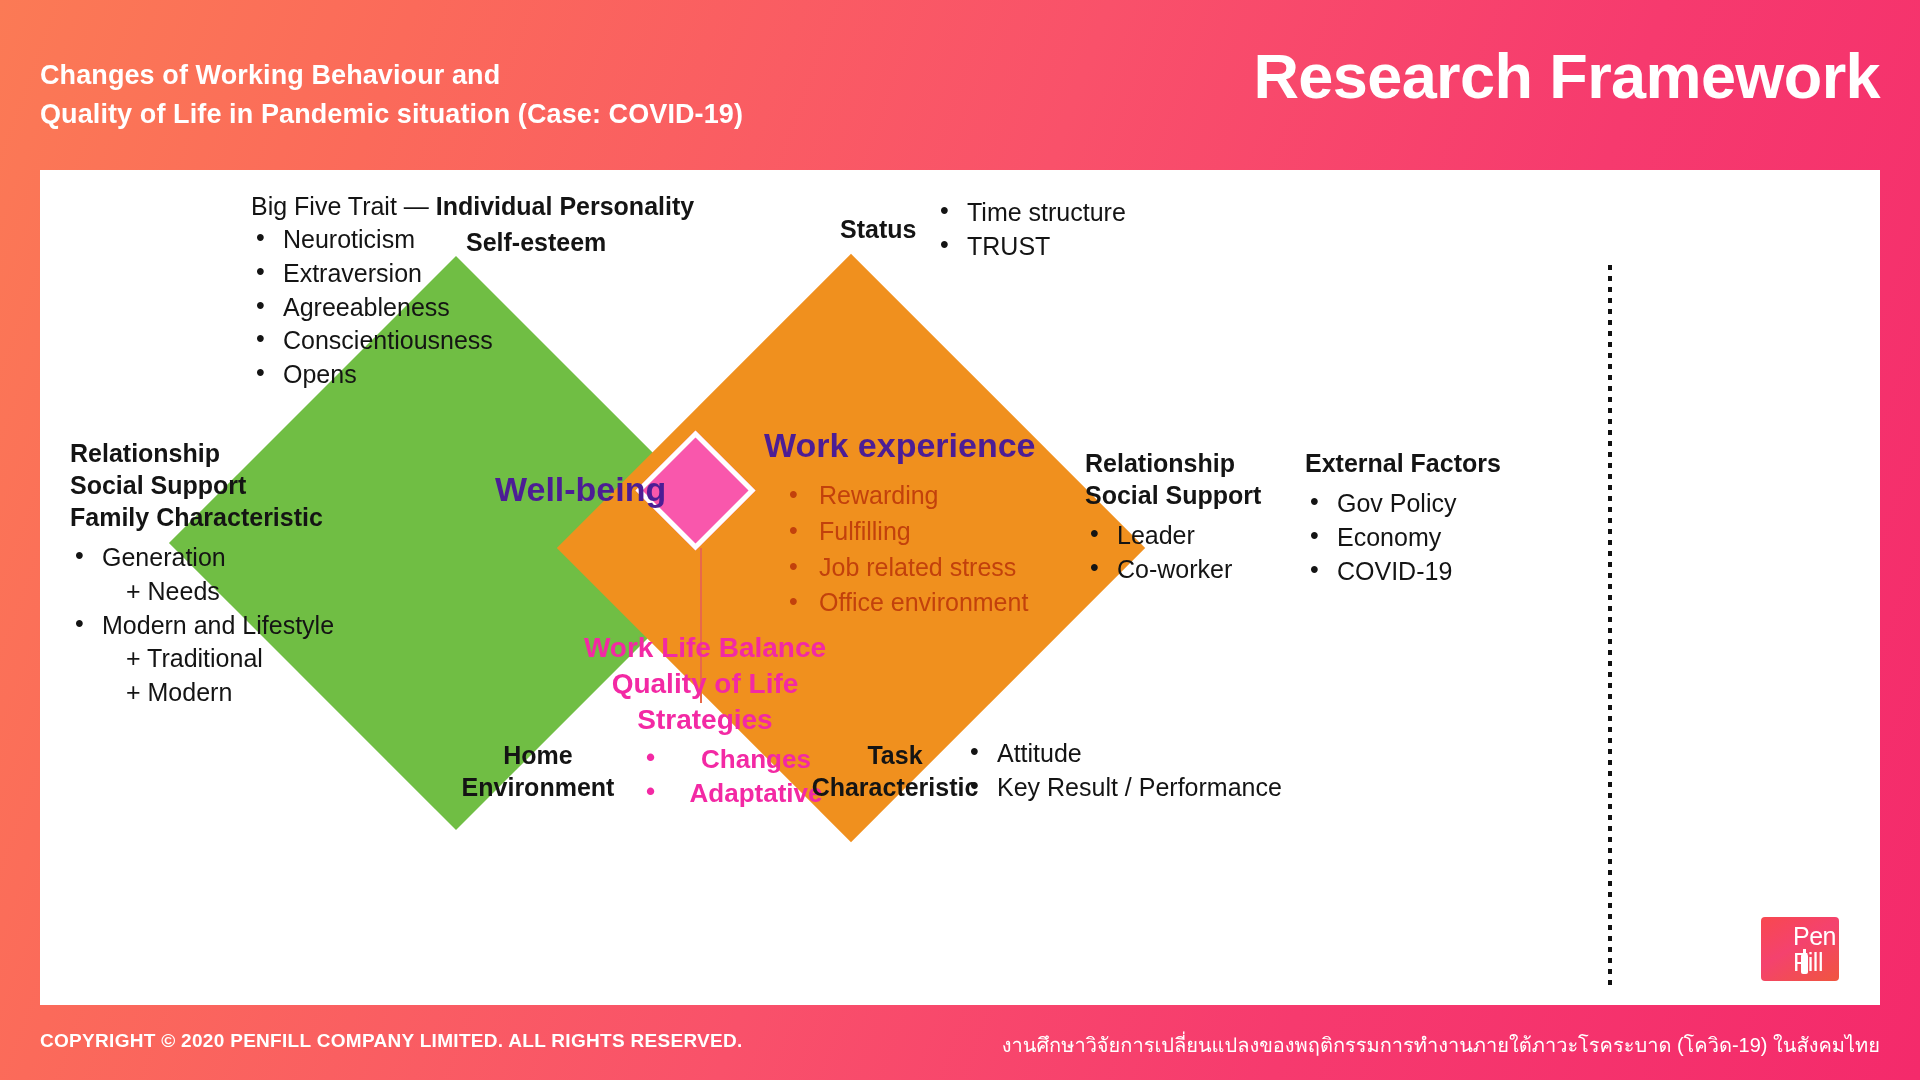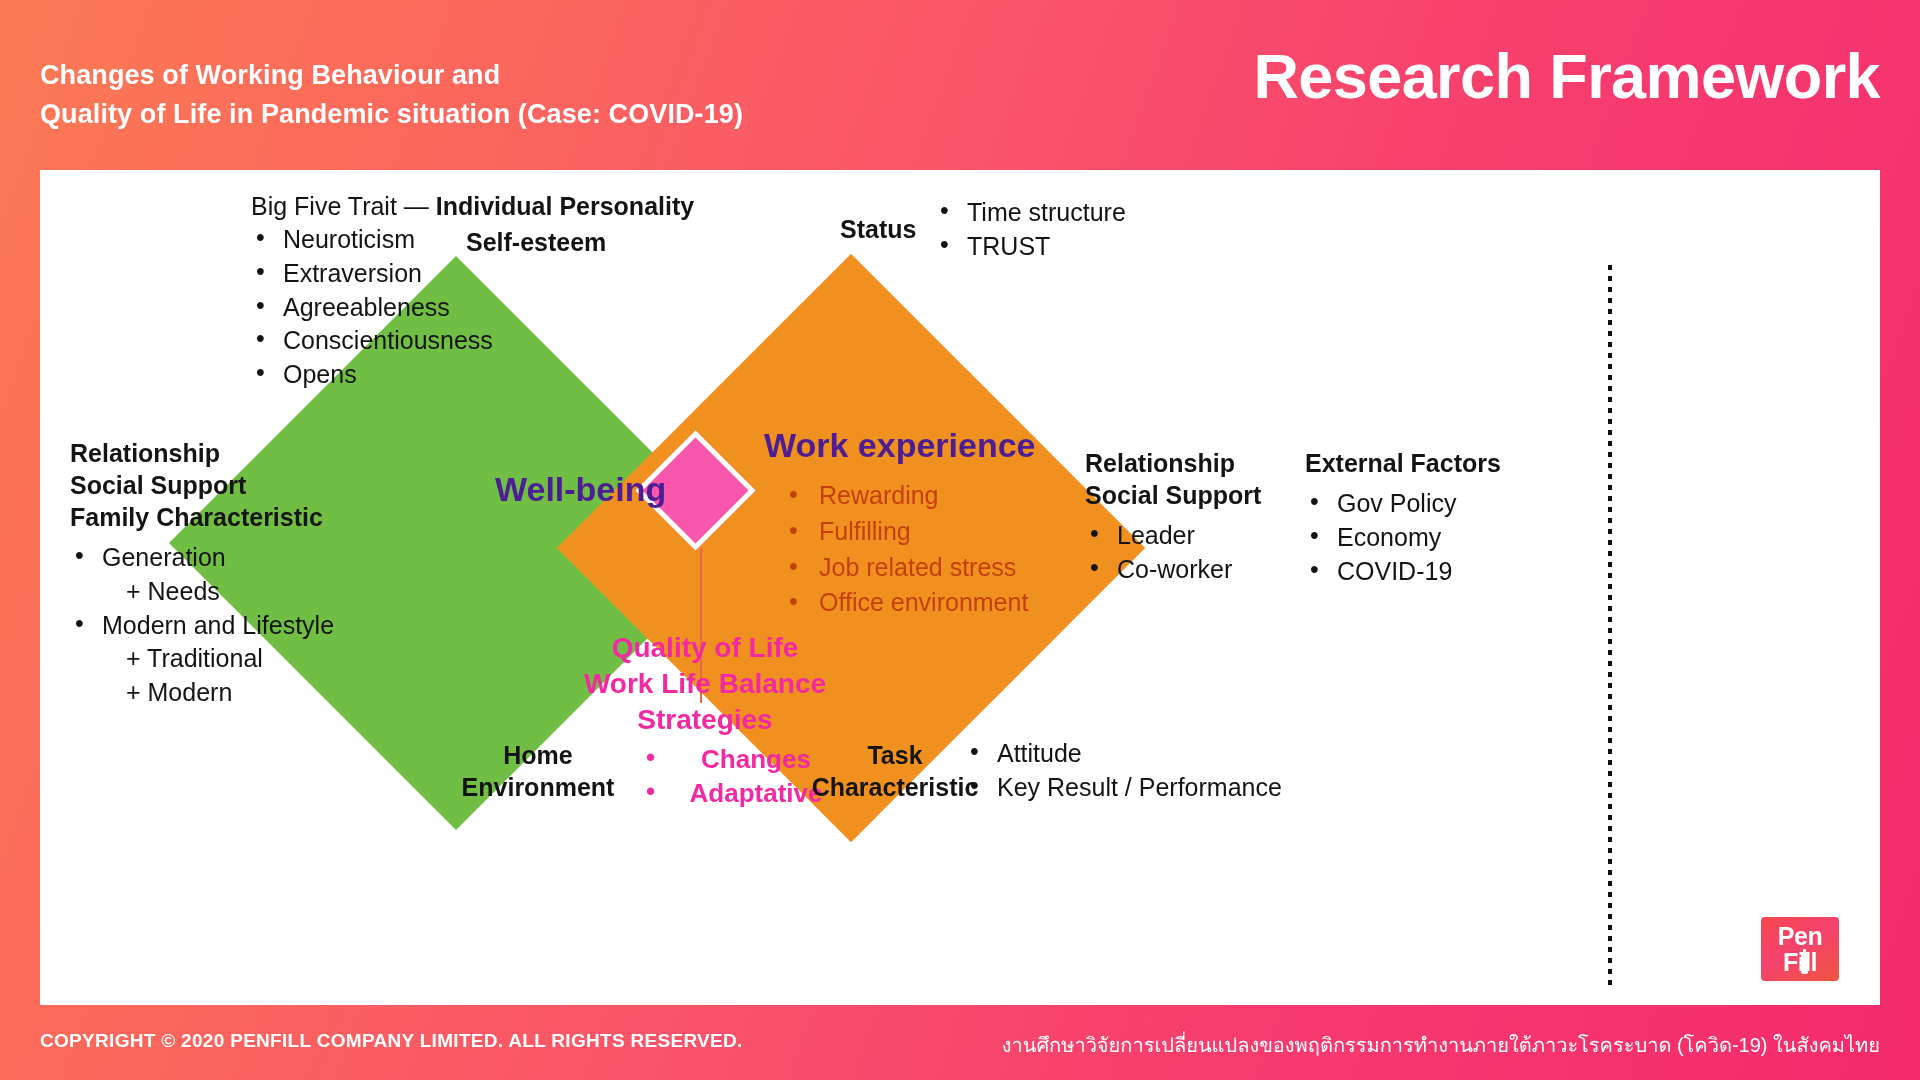--- a/index.html
+++ b/index.html
@@ -127,23 +127,24 @@
   #logo {
     position:absolute; left:1716px; top:742px; width:88px; height:74px;
     background:#ffffff; padding:5px; border-radius:3px;
   }
   #logo-inner {
     width:100%; height:100%; border-radius:4px;
     background:linear-gradient(150deg, #F8484F 0%, #F4426E 45%, #F0553F 100%);
     position:relative;
   }
   #logo-pen, #logo-fill {
-    position:absolute; left:0; width:100%; text-align:center;
-    color:#ffffff; font-weight:bold; font-size:25px; line-height:1;
+    position:absolute; left:0; width:100%; 
+    color:#ffffff; font-weight:normal; font-size:25px; line-height:1;
     letter-spacing:-0.5px;
+    padding-left:32px;
   }
   #logo-pen { top:7px; }
   #logo-fill { top:33px; }
   #logo-bottle {
     position:absolute; left:40px; top:32px; width:7px; height:25px;
   }
   #logo-bottle .neck { position:absolute; left:2px; top:0; width:3px; height:6px; background:#fff; }
   #logo-bottle .body { position:absolute; left:0; top:5px; width:7px; height:20px; background:#fff; border-radius:2px; }
 
   
@@ -228,22 +229,22 @@
   <div id="dotted-divider"></div>
 
   <div class="blk hd" id="ext-hd">External Factors</div>
   <ul class="blk bl" id="ext-list">
     <li>Gov Policy</li>
     <li>Economy</li>
     <li>COVID-19</li>
   </ul>
 
   <div id="qol">
+    <div>Work Life Balance</div>
     <div>Quality of Life</div>
-    <div>Work Life Balance</div>
     <div>Strategies</div>
     <ul id="qol-list">
       <li>Changes</li>
       <li>Adaptative</li>
     </ul>
   </div>
 
   <div class="blk hd" id="home-hd">
     <div>Home</div>
     <div>Environment</div>

